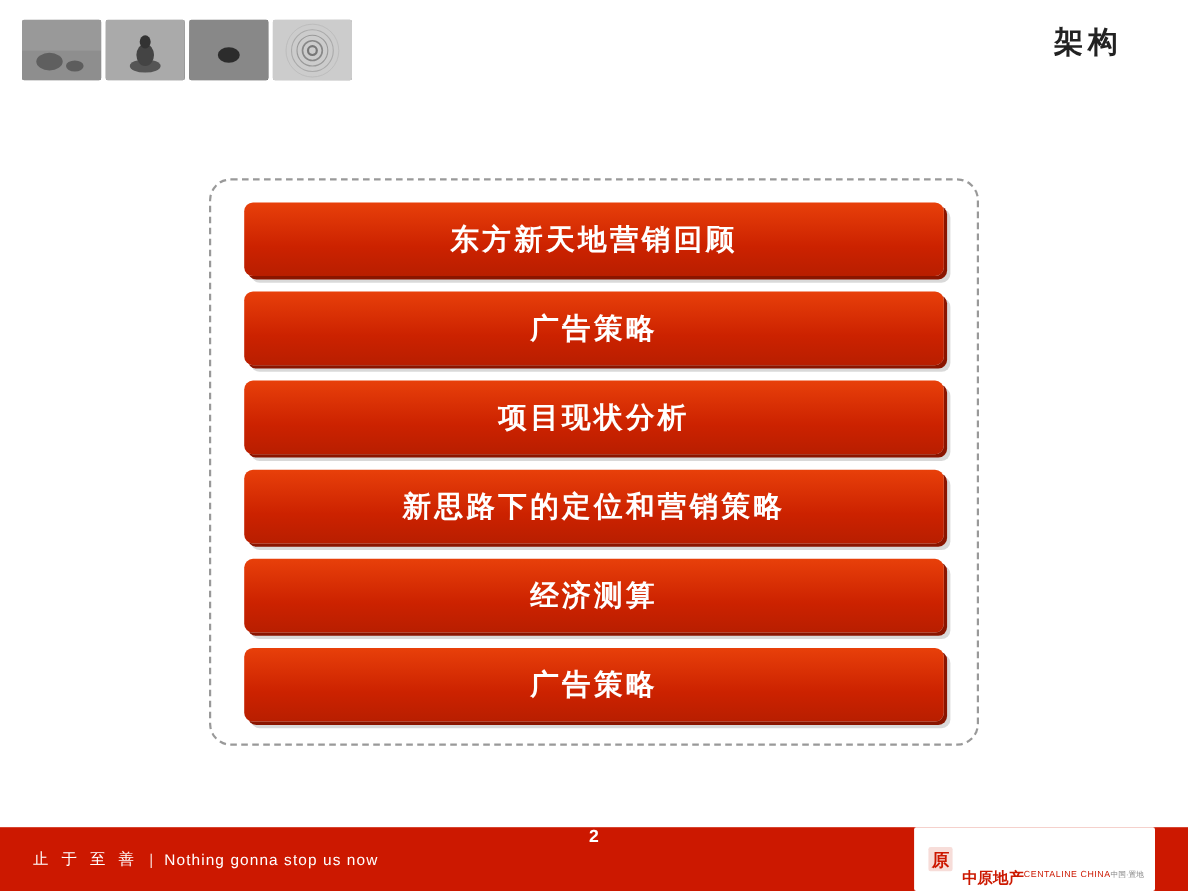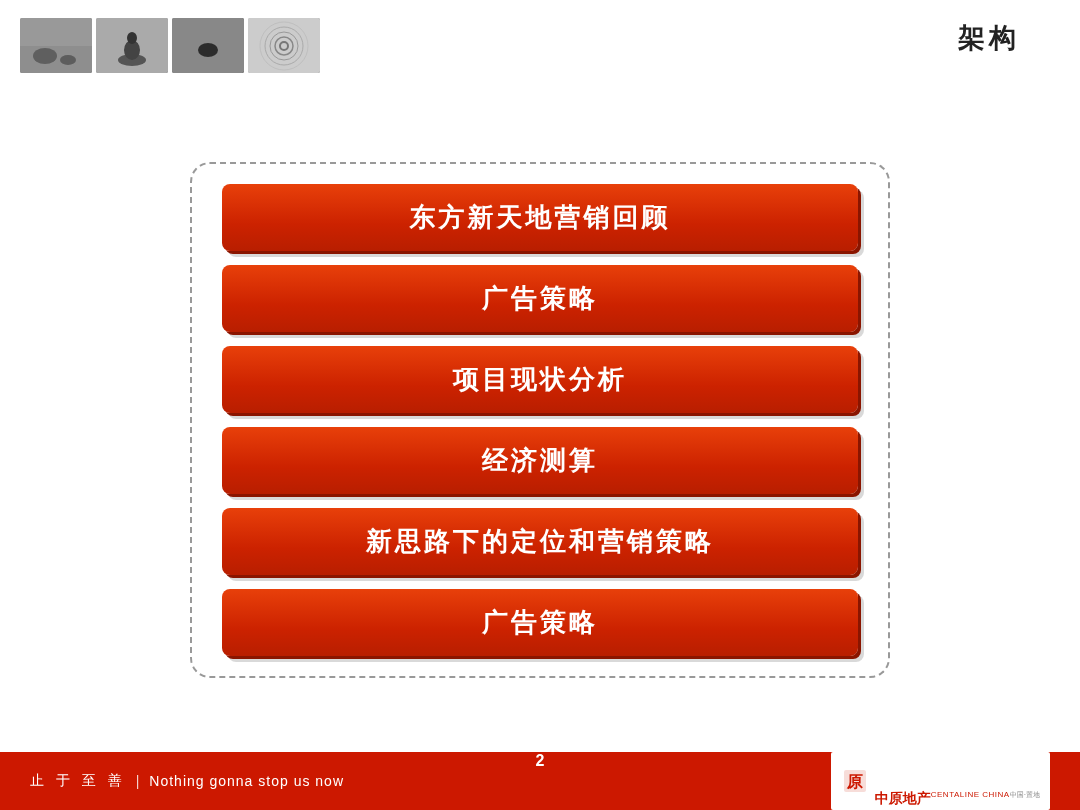--- a/index.html
+++ b/index.html
@@ -257,22 +257,22 @@
   </div>
 
   <div class="page-title">架构</div>
 </div>
 
 <div class="main-content">
   <div class="menu-container">
     <button class="menu-item">东方新天地营销回顾</button>
     <button class="menu-item">广告策略</button>
     <button class="menu-item">项目现状分析</button>
+    <button class="menu-item">新思路下的定位和营销策略</button>
     <button class="menu-item">经济测算</button>
-    <button class="menu-item">新思路下的定位和营销策略</button>
     <button class="menu-item">广告策略</button>
   </div>
 </div>
 
 <div class="footer">
   <div class="footer-left">
     <span class="footer-chinese">止 于 至 善</span>
     <span class="footer-divider">|</span>
     <span class="footer-english">Nothing  gonna  stop  us  now</span>
   </div>

